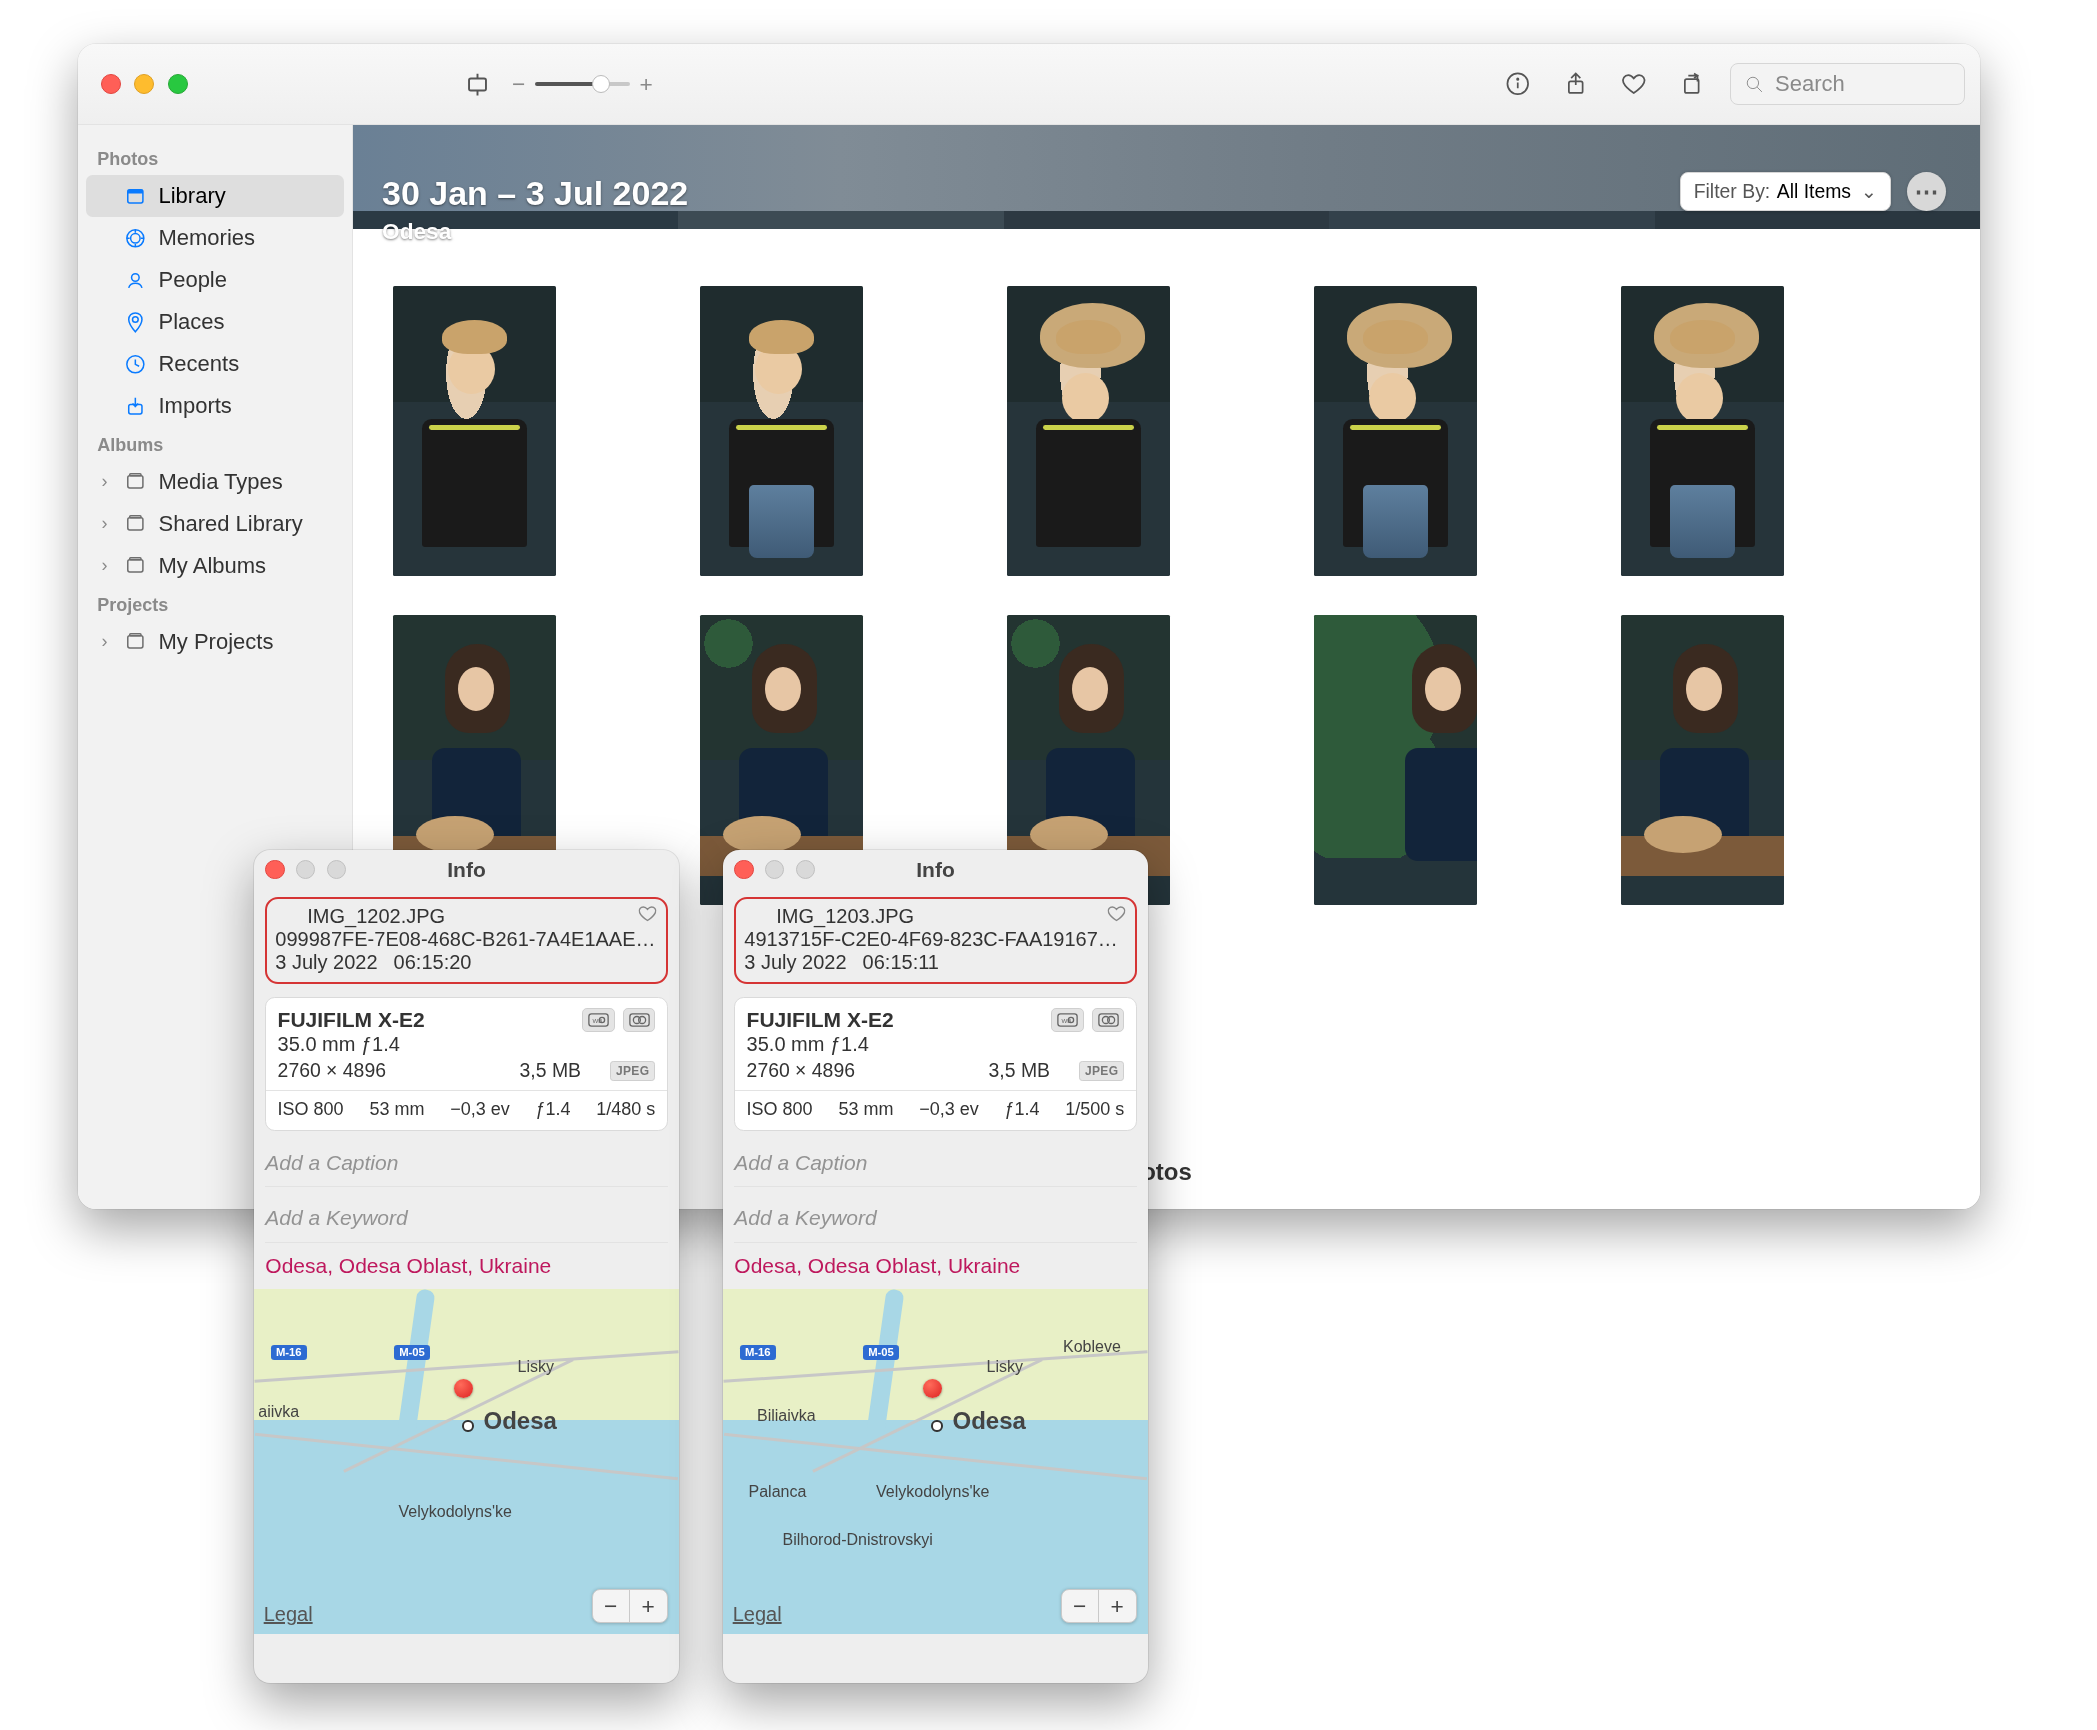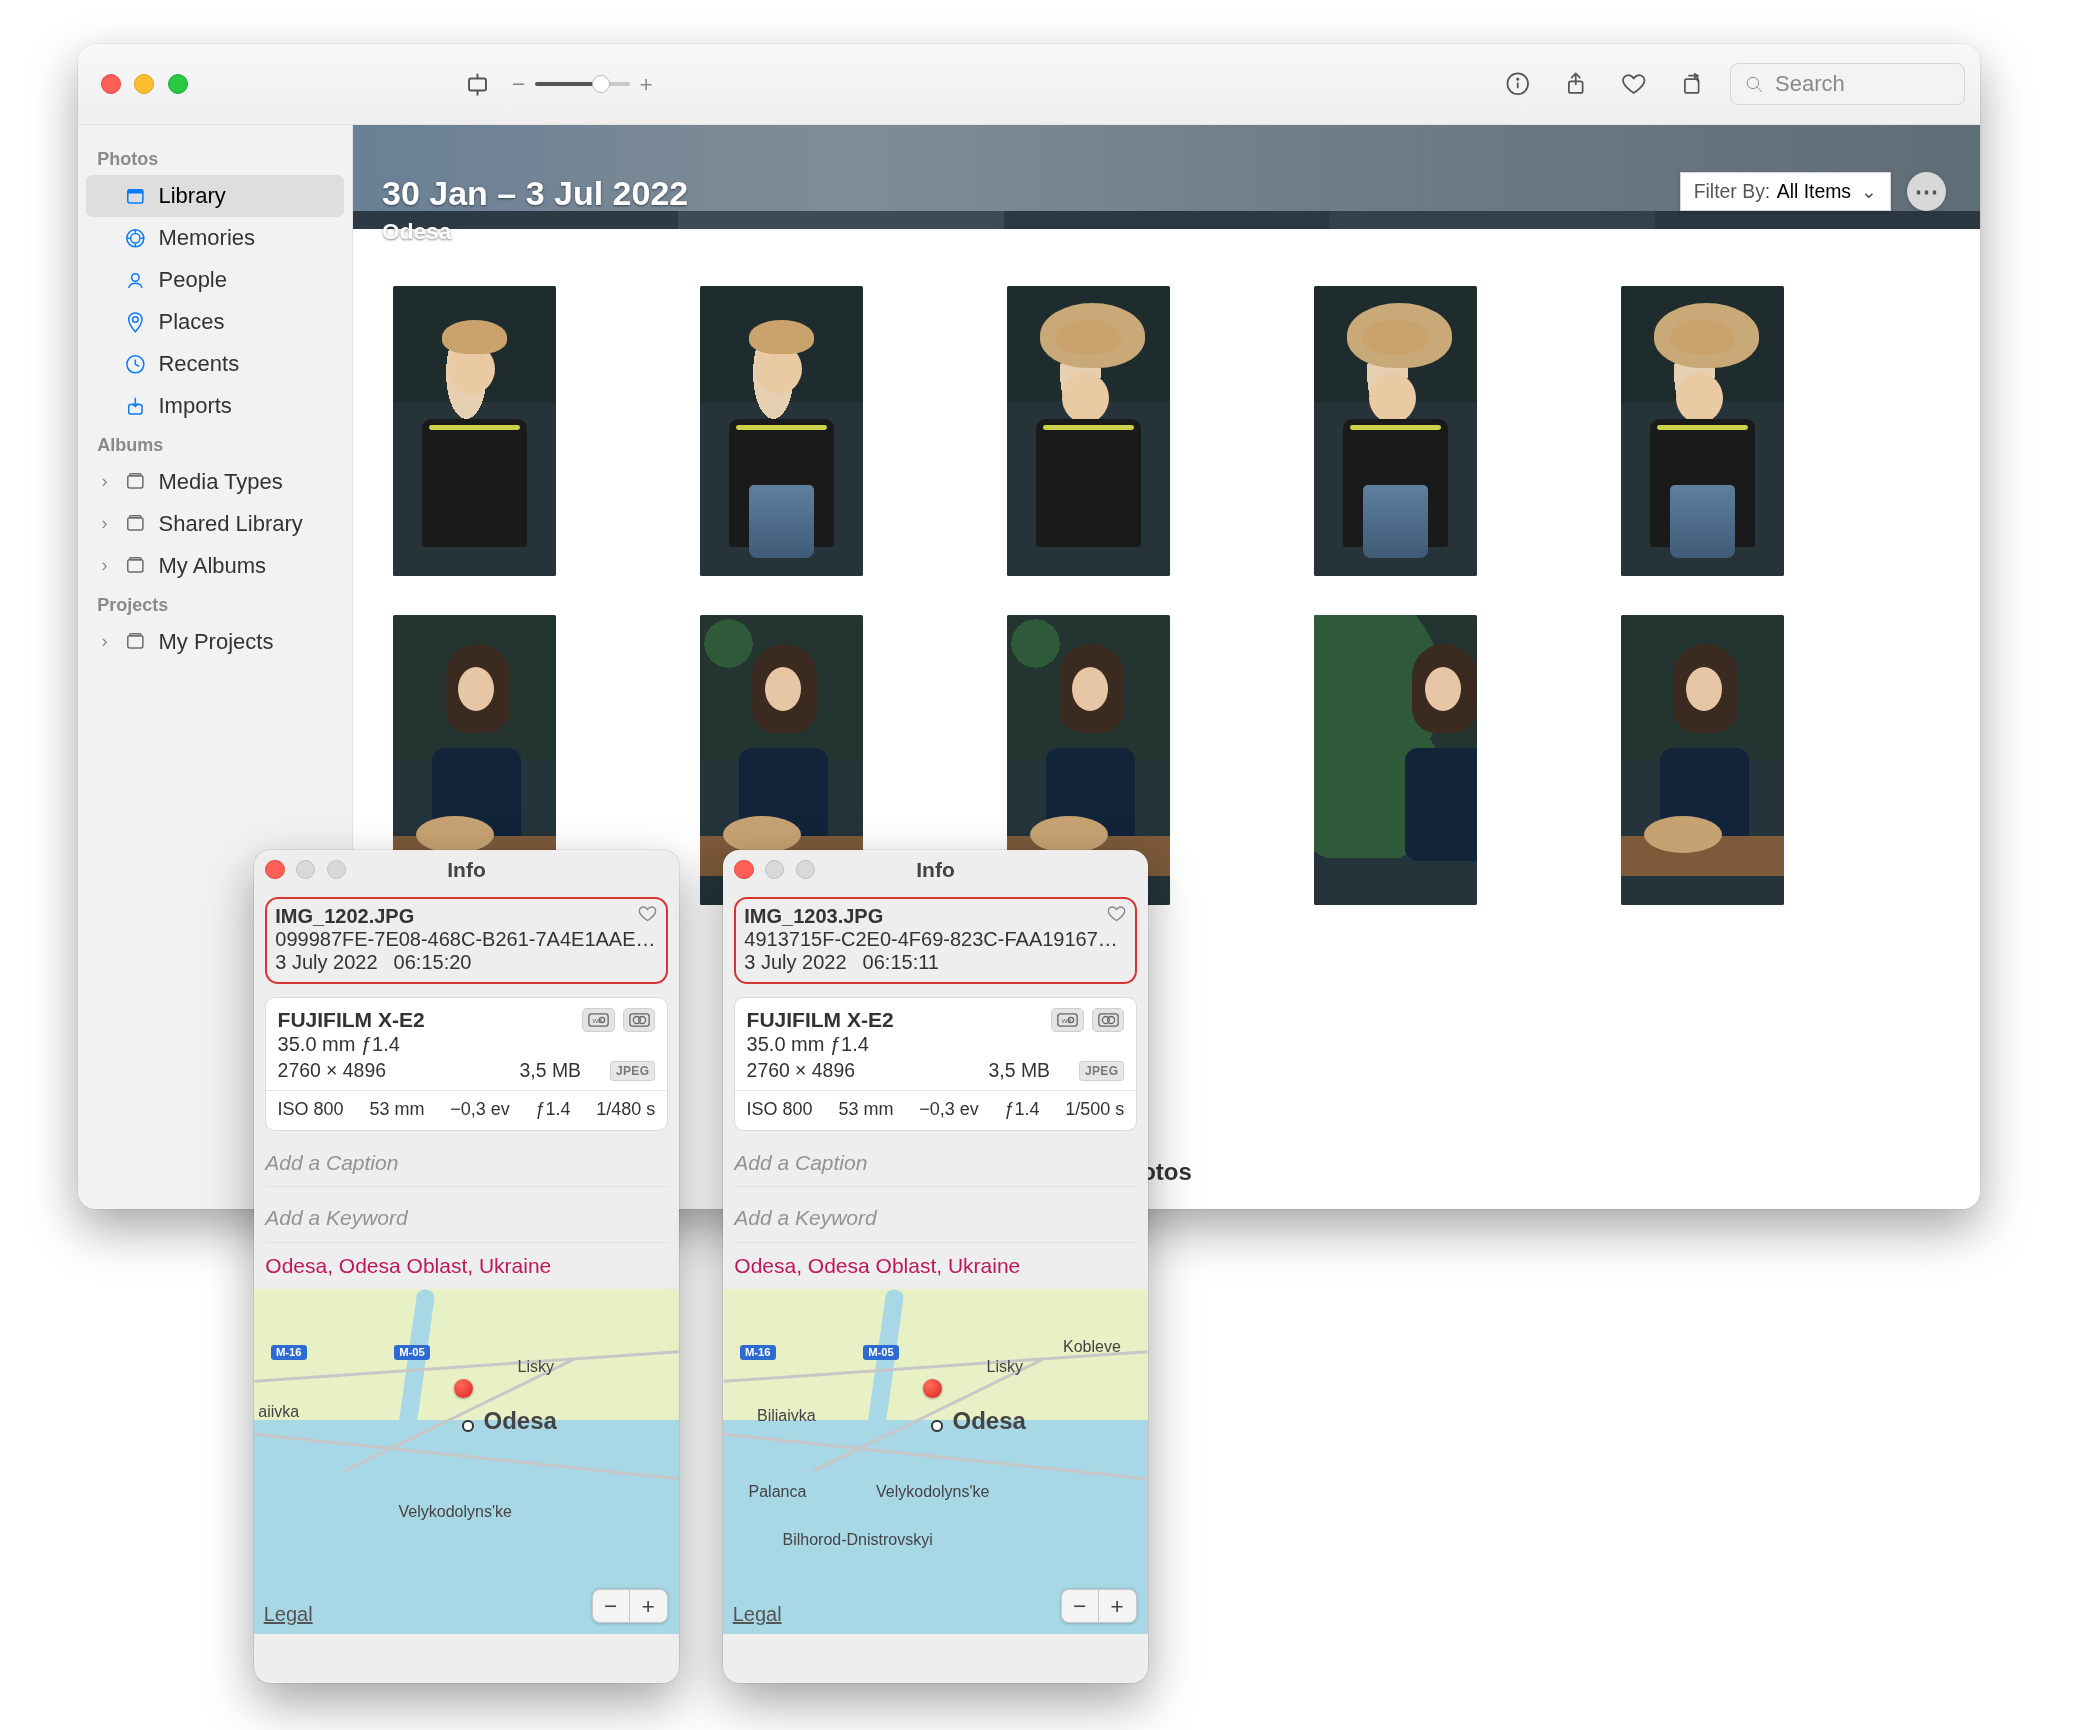--- a/index.html
+++ b/index.html
@@ -53,21 +53,21 @@
 .sidebar .item .icon.gray{color:#6e6e6e;}
 .sidebar .item.selected{ background:#dedede; color:#000; }
 .sidebar svg{width:22.7px;height:22.7px;stroke:currentColor;fill:none;stroke-width:1.6;}
 
 .content{ flex:1; position:relative; background:#fff; overflow:hidden;}
 .hero{ position:absolute; left:0; top:0; right:0; height:104px; background: linear-gradient(90deg,#6a8095 0%,#808c96 30%,#707c86 60%,#5f6d77 100%); }
 .hero-overlay{position:absolute;left:29px;top:49px;color:#fff;text-shadow:0 0.8px 2.4px rgba(0,0,0,.5);}
 .hero-title{font-size:34px;font-weight:700;}
 .hero-sub{font-size:22.7px;font-weight:600;margin-top:4.9px;}
 
-.filter-pill{position:absolute;right:89px;top:47px;height:39px;display:flex;align-items:center;gap:6.5px;background:#fff;border:0.8px solid #d6d6d6;border-radius:0;padding:0 13px;font-size:19.4px;color:#555;box-shadow:0 0.8px 3.2px rgba(0,0,0,.2);}
+.filter-pill{position:absolute;right:89px;top:47px;height:39px;display:flex;align-items:center;gap:6.5px;background:#fff;border:0.8px solid #d6d6d6;border-radius:8px;padding:0 13px;font-size:19.4px;color:#555;box-shadow:0 0.8px 3.2px rgba(0,0,0,.2);}
 .filter-pill b{color:#000;font-weight:400;}
 .filter-pill .chev{margin-left:3.2px;}
 .more-dot{position:absolute;right:34px;top:47px;width:39px;height:39px;border-radius:50%;background:#d8d8d8;display:flex;align-items:center;justify-content:center;color:#555;font-size:24px;font-weight:700;box-shadow:0 0.8px 3.2px rgba(0,0,0,.2);}
 
 .strip{ position:absolute; left:0; right:0; height:18px; top:86px; display:flex; }
 .strip div{flex:1;background:#2b3a44;}
 .strip div:nth-child(2){background:#3d4b54;}
 .strip div:nth-child(3){background:#2d3942;}
 .strip div:nth-child(4){background:#33414b;}
 .strip div:nth-child(5){background:#2a3740;}
@@ -105,21 +105,21 @@
 .info-panel.two{ left:723px; top:850px; height:833px; }
 
 .info-titlebar{height:40px;display:flex;align-items:center;justify-content:center;position:relative;font-weight:700;color:#444;font-size:21px;}
 .info-traffic{position:absolute;left:11.3px;top:9.7px;display:flex;gap:11.3px;}
 .info-traffic .d{width:19.4px;height:19.4px;border-radius:50%;}
 .info-traffic .d.r{background:#ff5f57;border:0.8px solid #e24640;}
 .info-traffic .d.g{background:#d9d9d9;border:0.8px solid #c0c0c0;}
 
 .info-body{padding:6.5px 11.3px 0;}
 .header-box{border:2px solid #d53434;border-radius:13px;padding:6.5px 8px 8px;position:relative;}
-.header-box .fname{font-weight:700;}
+.header-box .fname{font-weight:400;margin-left:32px;}
 .header-box .uuid{color:#333;white-space:nowrap;overflow:hidden;text-overflow:ellipsis;}
 .header-box .dateline{display:flex;gap:16px;}
 .header-box .heart{position:absolute;right:8px;top:4.9px;color:#888;}
 .header-box .heart svg{width:21px;height:21px;fill:none;stroke:#888;stroke-width:1.6;}
 
 .camera-card{margin-top:13px;background:#fff;border:0.8px solid #dadada;border-radius:9.7px;padding:9.7px 11.3px;}
 .cam-top{position:relative;}
 .cam-name{font-weight:600;font-size:21px;}
 .cam-lens{font-size:20px;margin-top:1.6px;}
 .cam-row2{display:flex;align-items:center;margin-top:3.2px;gap:29px;font-size:19.4px;}

